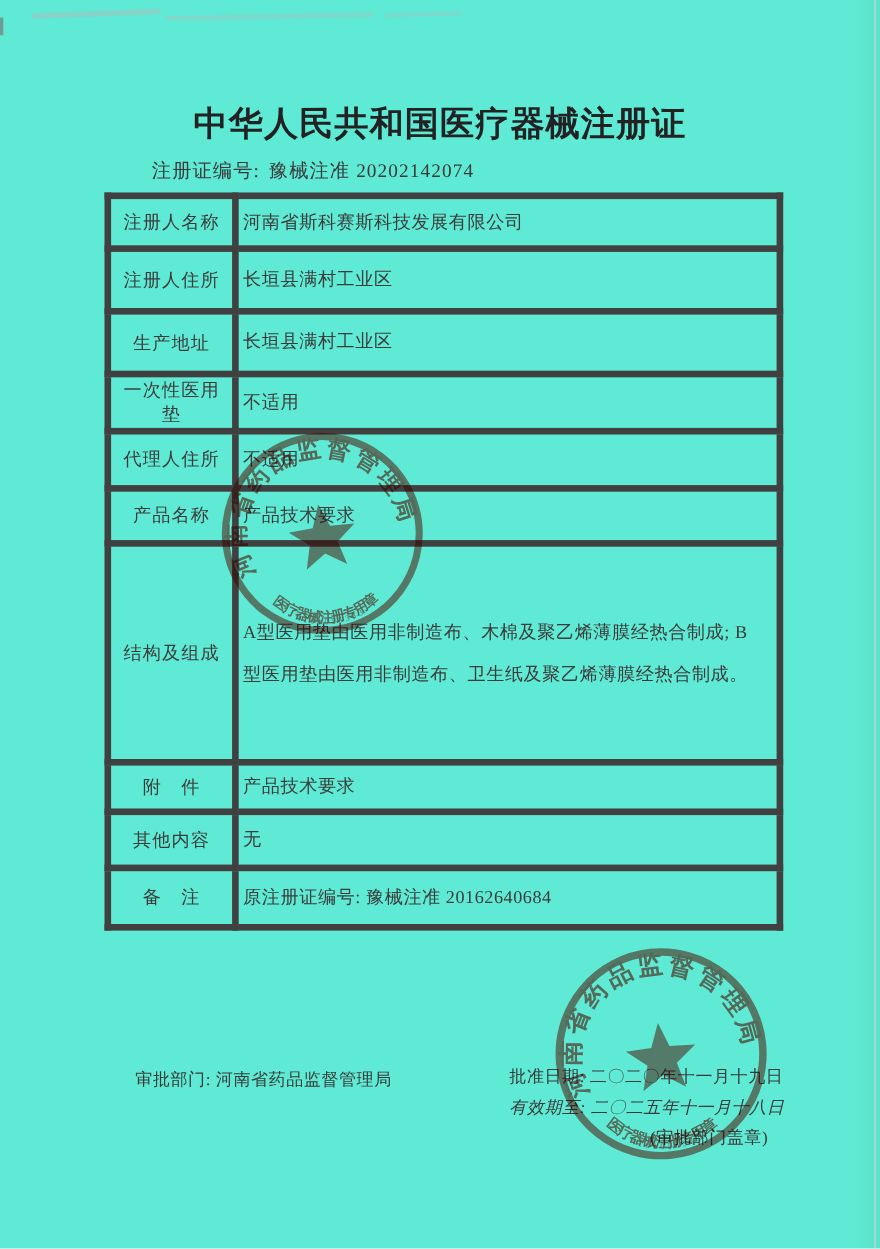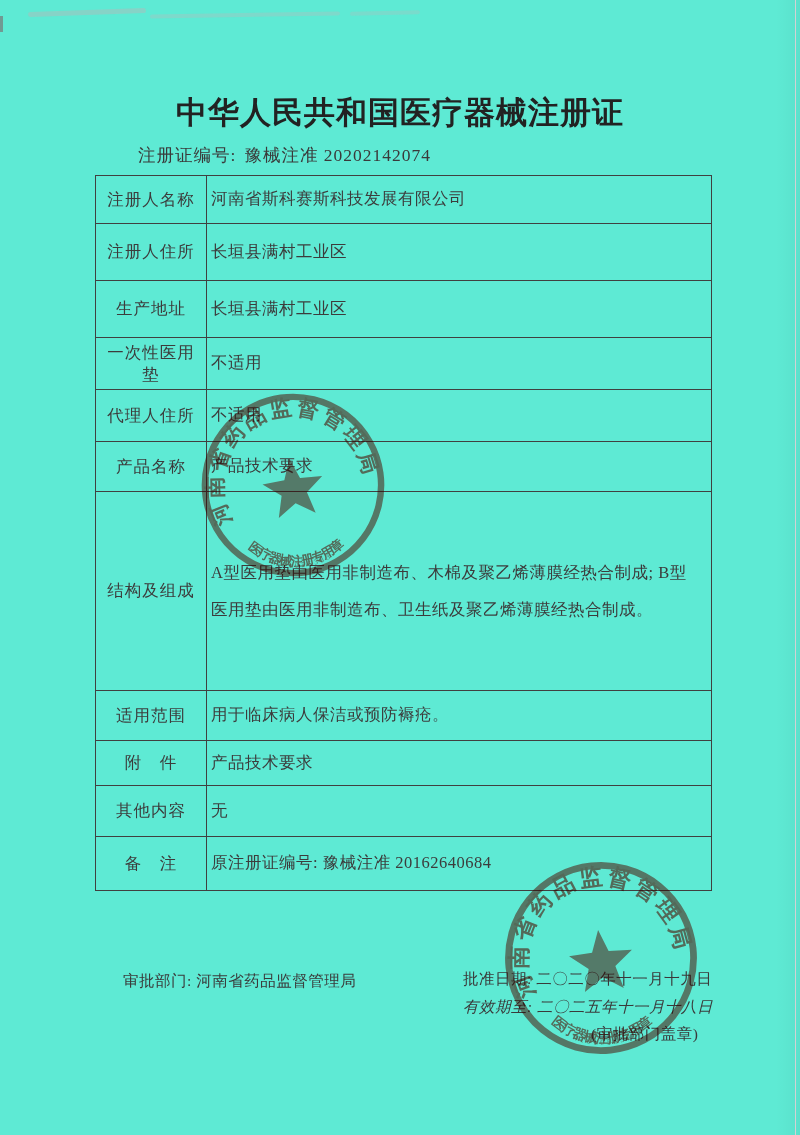--- a/index.html
+++ b/index.html
@@ -35,36 +35,36 @@
     letter-spacing:1px;
   }
   .regno .lbl{margin-right:8px;}
 
   
   table.cert{
     position:absolute;left:95px;top:175px;width:617px;
     border-collapse:collapse;table-layout:fixed;
   }
   table.cert th, table.cert td{
-    border:1px solid #404040;
+    border:6px solid #404040;
     font-weight:normal;
     font-size:16.5px;
     vertical-align:middle;
     color:#3c3c3c;
   }
   table.cert th{
     width:102px;text-align:center;padding:0 4px;
     letter-spacing:1px;
   }
   table.cert td{
     padding:2px 16px 2px 4px;
     line-height:1.7;
     letter-spacing:0.5px;
   }
-  tr.r1{height:48px;} tr.r2{height:57px;} tr.r3{height:57px;}
+  tr.r1{height:48px;} tr.r2{height:57px;} tr.r3{height:57px;font-family:Liberation Mono, monospace;}
   tr.r4{height:52px;} tr.r5{height:52px;} tr.r6{height:50px;}
   tr.r7{height:67px;} tr.r8{height:199px;} tr.r9{height:50px;}
   tr.r10{height:45px;} tr.r11{height:51px;} tr.r12{height:54px;}
   tr.r8 td{line-height:2.25;}
 
   
   .footer-line{position:absolute;font-size:15.5px;color:#3a3a3a;letter-spacing:0.5px;}
   .dept{left:123px;top:971px;}
   .appr-date{left:463px;top:969px;}
   .valid-until{left:463px;top:997px;font-style:italic;}
@@ -118,24 +118,20 @@
           <td>不适用</td>
         </tr>
         <tr class="r6">
           <th>产品名称</th>
           <td>产品技术要求</td>
         </tr>
         <tr class="r8">
           <th>结构及组成</th>
           <td>A型医用垫由医用非制造布、木棉及聚乙烯薄膜经热合制成; B型医用垫由医用非制造布、卫生纸及聚乙烯薄膜经热合制成。</td>
         </tr>
-        <tr class="r9">
-          <th>适用范围</th>
-          <td>用于临床病人保洁或预防褥疮。</td>
-        </tr>
         <tr class="r10">
           <th>附　件</th>
           <td>产品技术要求</td>
         </tr>
         <tr class="r11">
           <th>其他内容</th>
           <td>无</td>
         </tr>
         <tr class="r12">
           <th>备　注</th>

